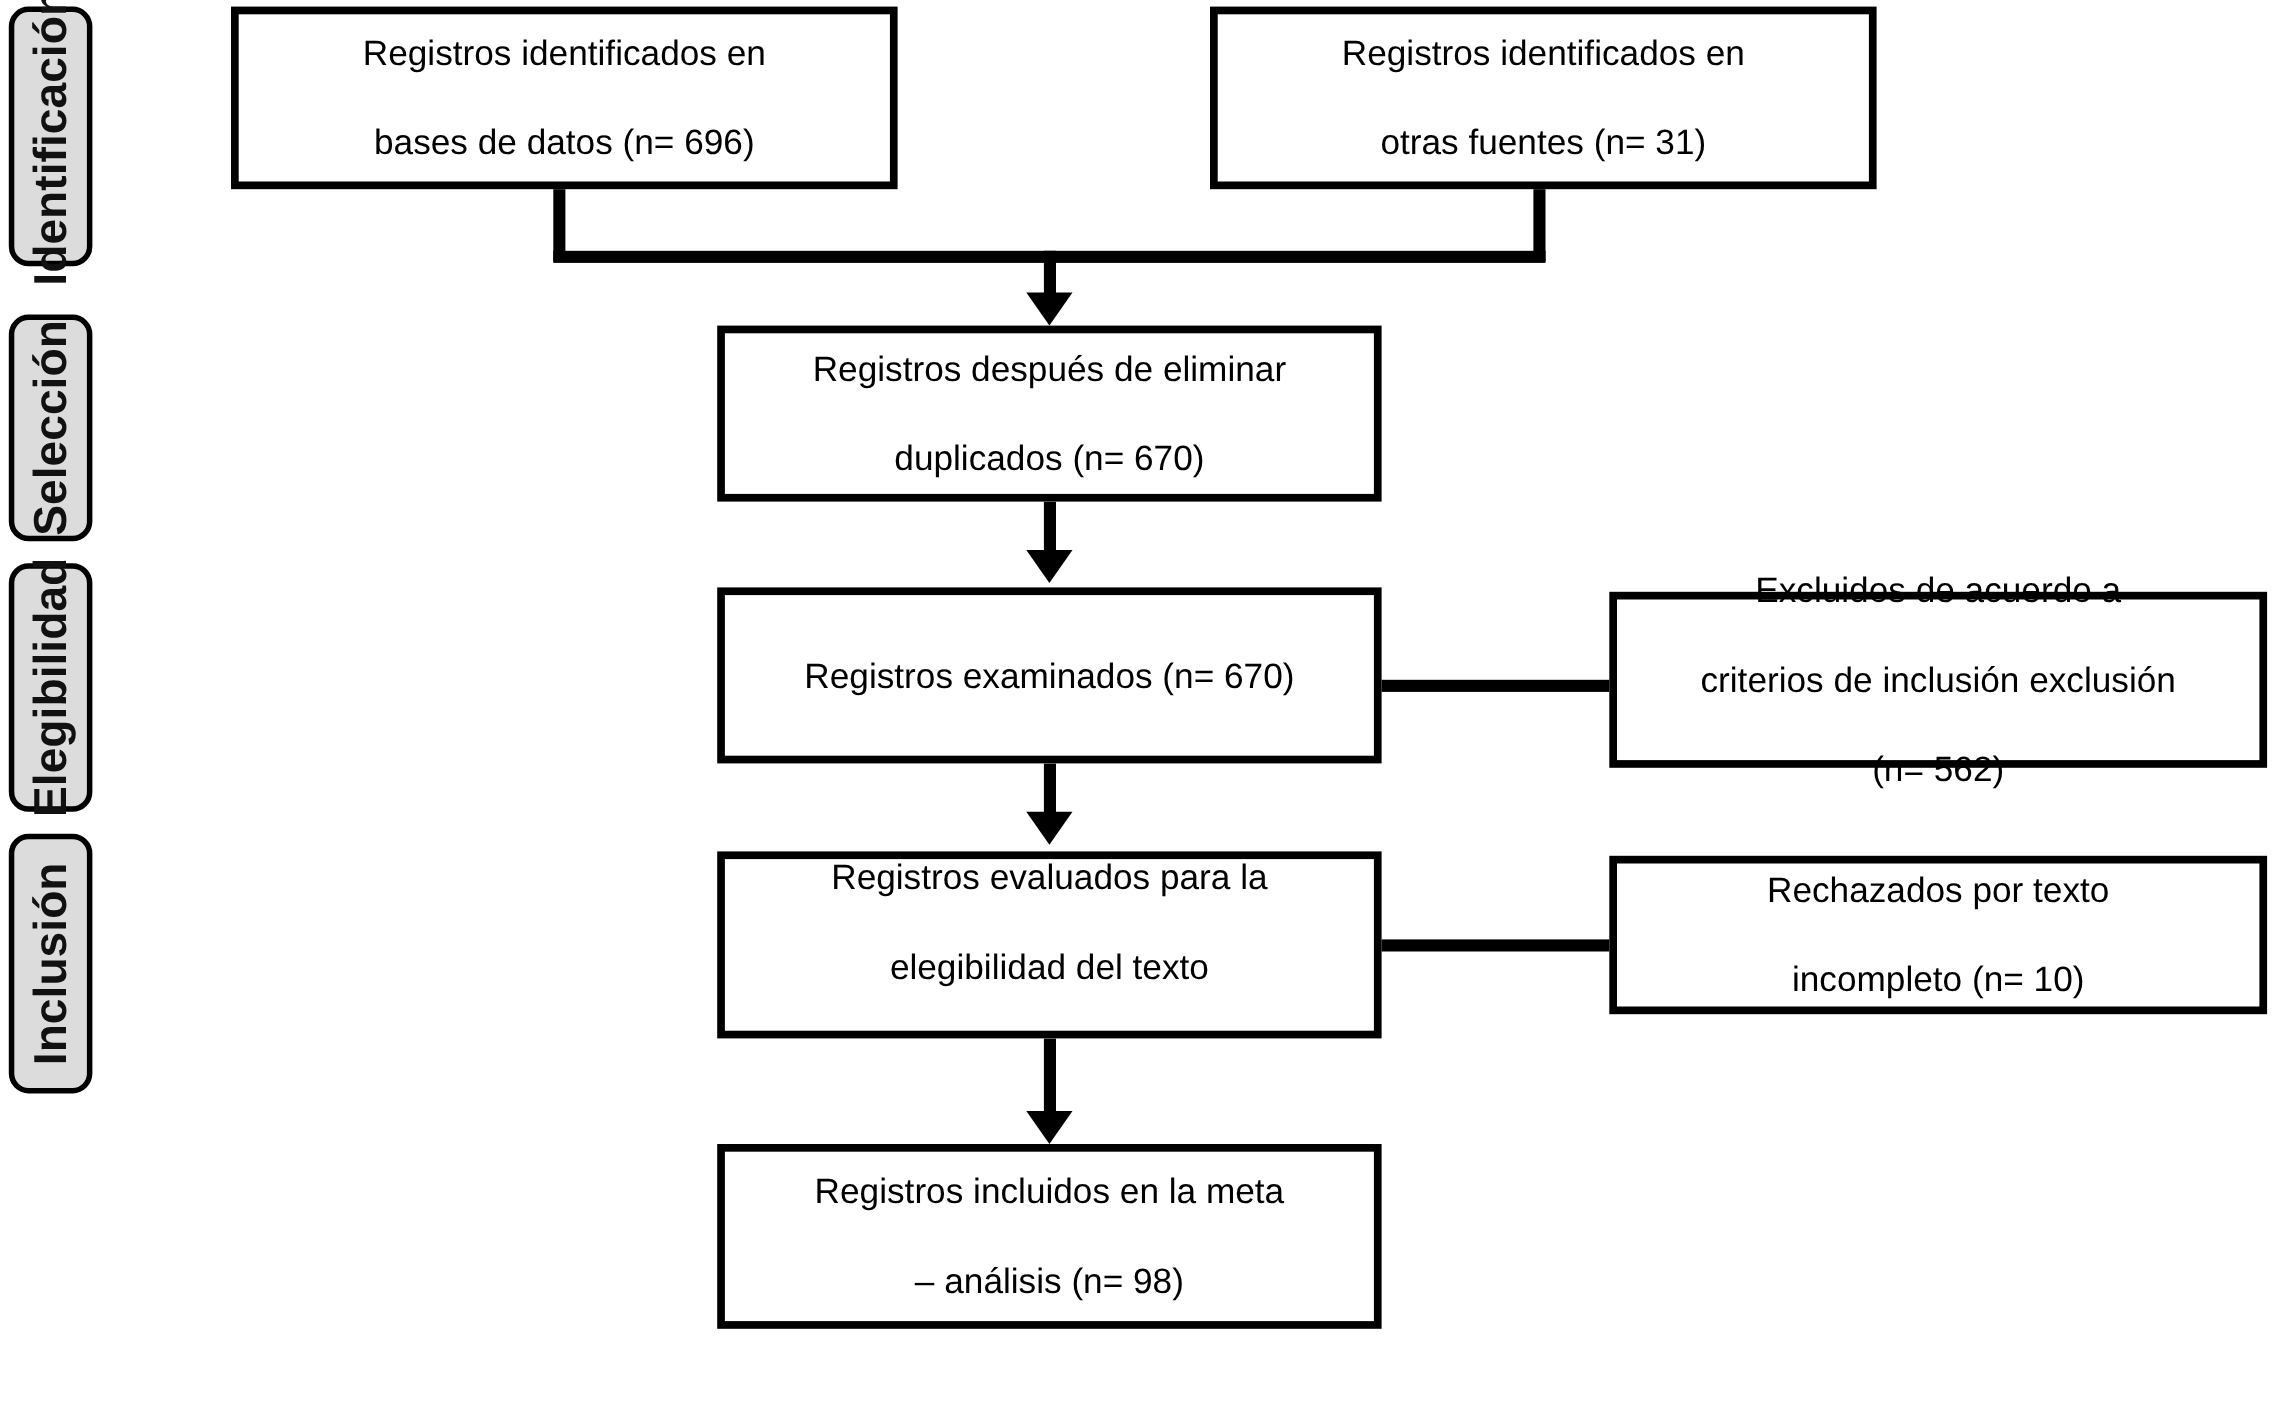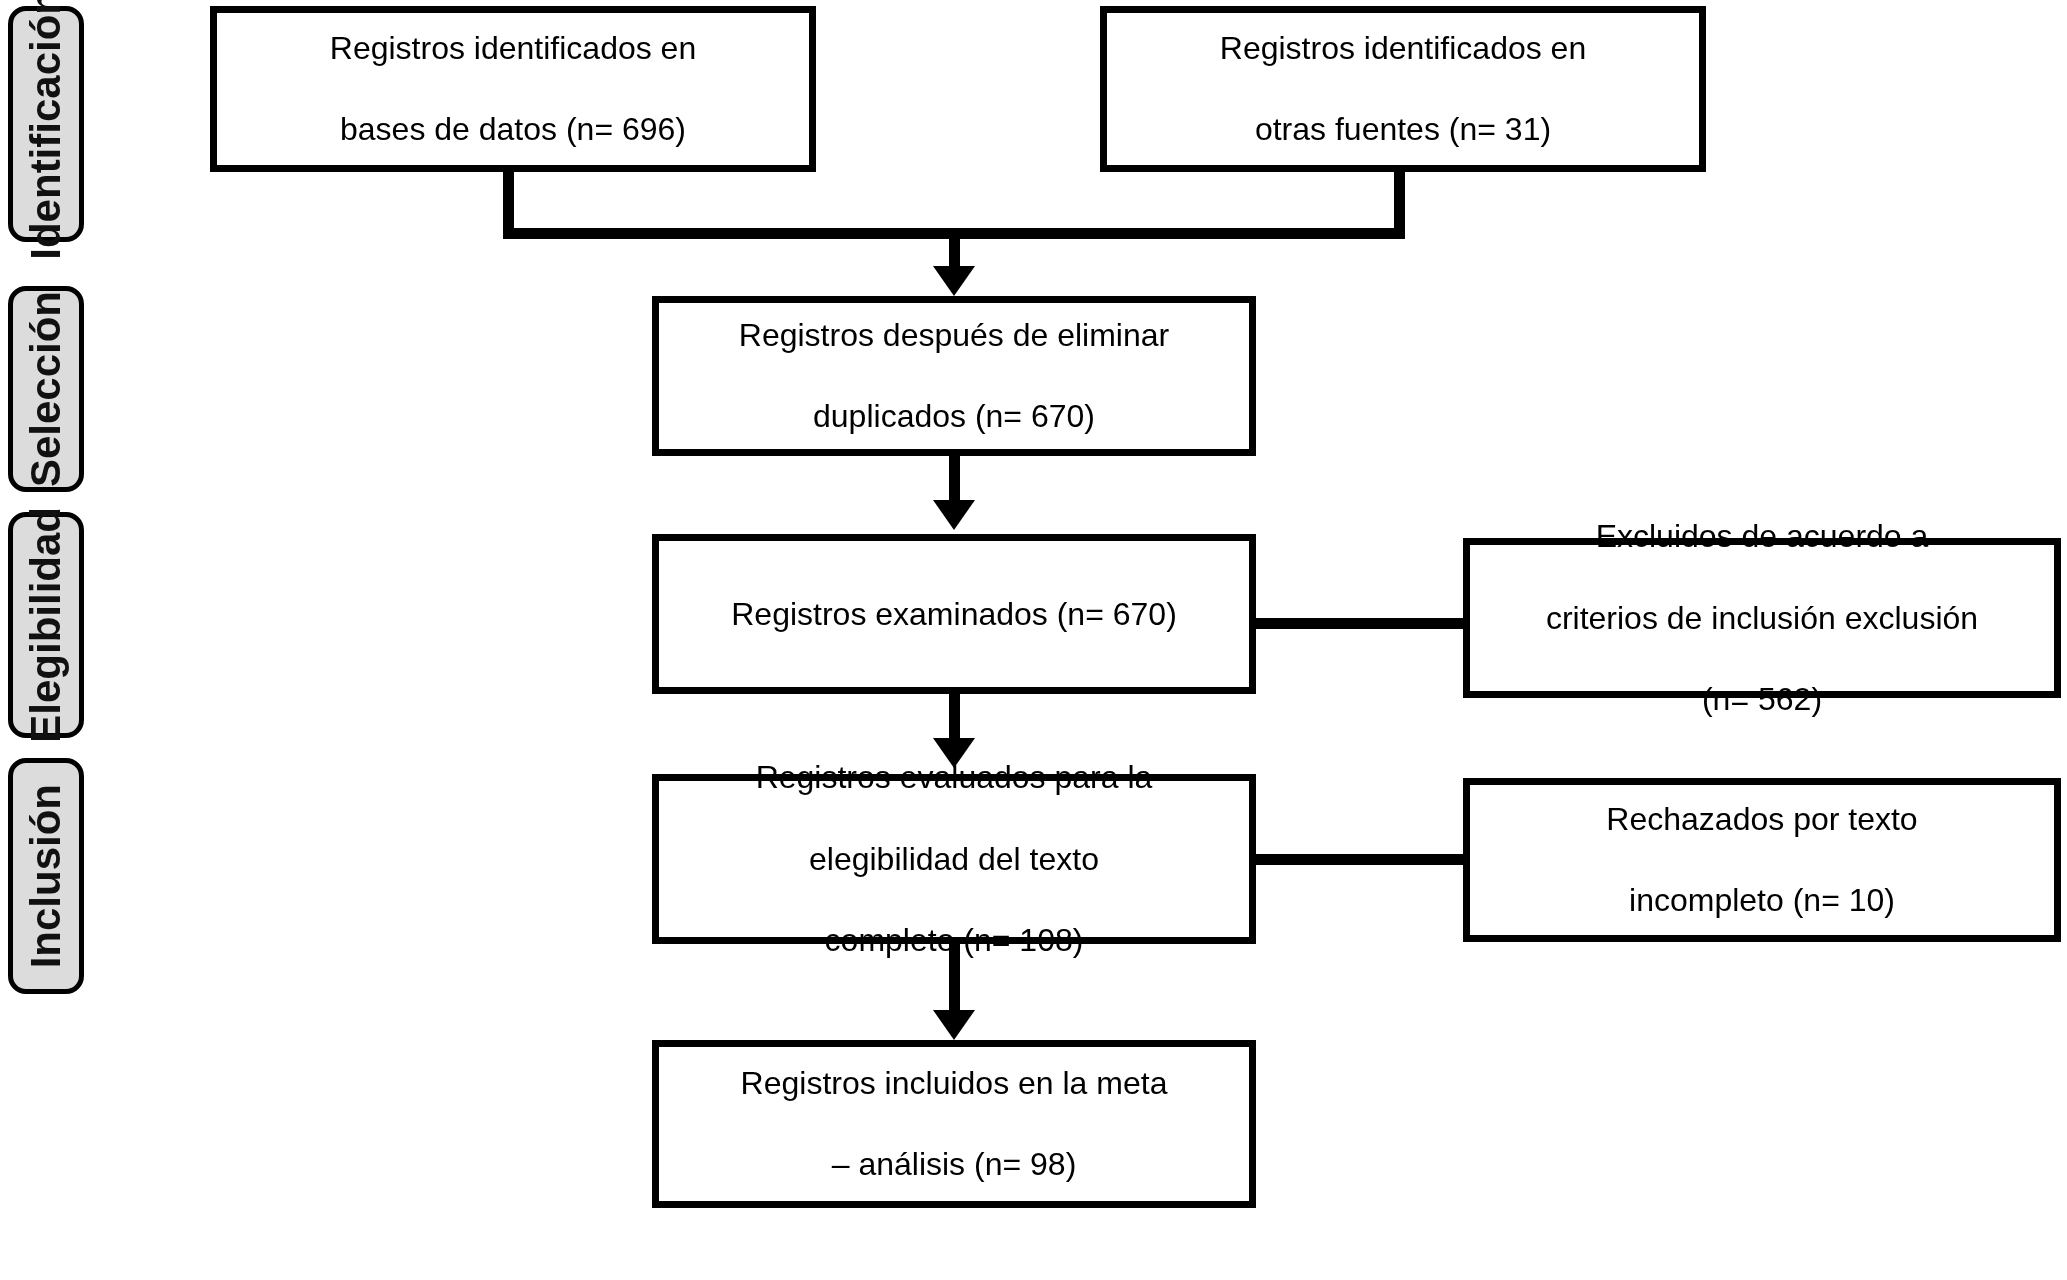--- a/index.html
+++ b/index.html
@@ -142,27 +142,26 @@
     </span>
   </div>
 
   <div class="conn-v" style="left:949px; top:694px; width:11px; height:47px;"></div>
   <div class="arrow-head" style="left:933px; top:738px;"></div>
 
   <div class="flow-box" style="left:652px; top:774px; width:604px; height:170px;justify-content:center;">
     <span>
       <span>Registros evaluados para la</span><br>
       <span>elegibilidad del texto</span><br>
-      <span>completo (n= 108)</span>
     </span>
   </div>
 
   <div class="conn-h" style="left:1252px; top:854px; width:218px; height:11px;"></div>
 
-  <div class="flow-box" style="left:1463px; top:778px; width:598px; height:164px;">
+  <div class="flow-box" style="left:1463px; top:778px; width:598px; height:144px;">
     <span>
       <span>Rechazados por texto</span><br>
       <span>incompleto (n= 10)</span>
     </span>
   </div>
 
   <div class="conn-v" style="left:949px; top:944px; width:11px; height:70px;"></div>
   <div class="arrow-head" style="left:933px; top:1010px;"></div>
 
   <div class="flow-box" style="left:652px; top:1040px; width:604px; height:168px;">

